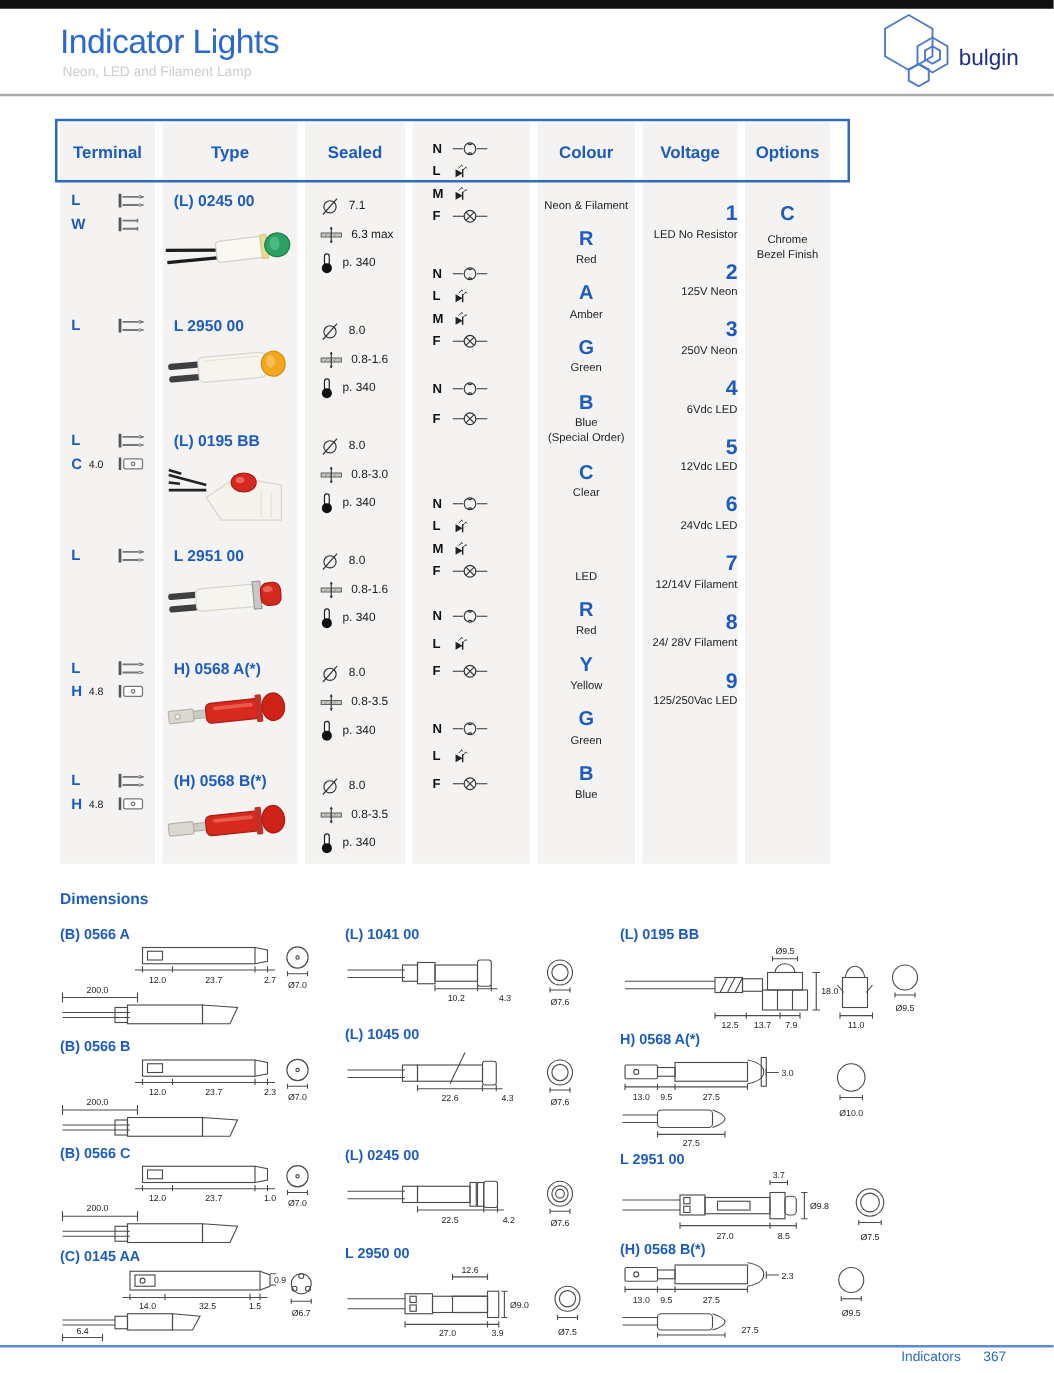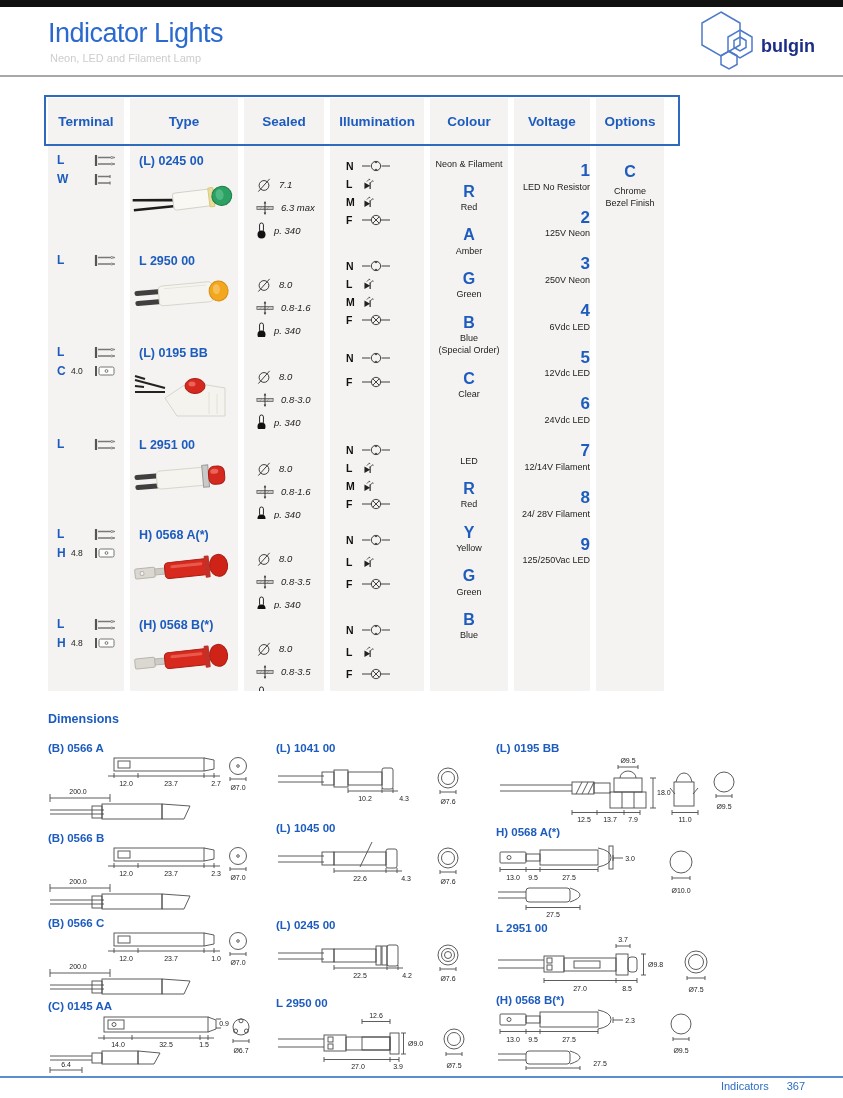--- a/index.html
+++ b/index.html
@@ -4,42 +4,42 @@
 <style>
   * { margin:0; padding:0; box-sizing:border-box; }
   body { background:#fff; font-family:"Liberation Sans", sans-serif; }
   .page { position:relative; width:843px; height:1098px; background:#fff; overflow:hidden; }
   .topbar { position:absolute; left:0; top:0; width:843px; height:7px; background:#111; }
 
   
   .title { position:absolute; left:48px; top:18px; font-size:27px; font-weight:400; color:#2a6ad0; letter-spacing:-0.5px; }
   .subtitle { position:absolute; left:50px; top:52px; font-size:11px; color:#cdcdcd; }
   .logo { position:absolute; right:28px; top:8px; display:flex; align-items:center; }
-  .brand { font-size:18px; font-weight:bold; color:#1b2d86; margin-left:-10px; margin-top:10px;text-align:center; }
+  .brand { font-size:18px; font-weight:normal; color:#1b2d86; margin-left:-10px; margin-top:10px;text-align:center; }
   .header-rule { position:absolute; left:0; top:75px; width:843px; height:2px; background:#a8a8a8; }
 
   
   .spec { position:absolute; left:48px; top:98px; display:flex; gap:6px; }
   .col { background:#f4f3f1; }
   .w-term{width:76px}.w-type{width:108px}.w-seal{width:80px}.w-ill{width:94px}.w-col{width:78px}.w-volt{width:76px}.w-opt{width:68px}
   .col-header { height:47px; display:flex; align-items:center; justify-content:center; color:#1d5cbe; font-weight:bold; font-size:13.5px; }
   .header-outline { position:absolute; left:-4px; top:-3px; width:636px; height:51px; border:2px solid #2e6bbf; pointer-events:none; }
   .cell { position:relative; overflow:hidden; }
   .h1{height:100px}.h2{height:92px}.h3{height:92px}.h4{height:90px}.h5{height:90px}.h6{height:82px}
 
   .t-cell { padding:8px 8px 0 9px; display:flex; flex-direction:column; gap:5px; }
   .t-line { display:flex; align-items:center; }
   .t-code { color:#1d5cbe; font-weight:bold; font-size:12px; min-width:11px; }
   .t-size { font-size:8.5px; color:#222; margin-left:3px; }
   .t-line svg { margin-left:auto; }
 
   .p-code { color:#1d5cbe; font-weight:bold; font-size:12.5px; padding:9px 0 0 9px; white-space:nowrap; }
   .p-img { display:block; margin:6px auto 0; }
 
-  .s-cell { padding:28px 0 0 12px;font-style:italic; }
+  .s-cell { padding:8px 0 0 12px; }
   .s-line { display:flex; align-items:center; gap:7px; height:23px; }
   .s-val { font-size:9.5px; color:#1a1a1a; }
 
   .i-cell { padding:12px 0 0 16px; }
   .i-line { display:flex; align-items:center; gap:6px; height:18px; }
   .i-code { font-weight:bold; font-size:10.5px; color:#111; width:10px; }
 
   .c-body { text-align:center; }
   .c-sect { font-size:9px; color:#222; margin-top:14px; line-height:1.2; }
   .c-item { margin-top:13px; }
@@ -426,21 +426,20 @@
             <svg width="11" height="17" viewBox="0 0 11 17">
               <rect x="3.6" y="1" width="3.8" height="9" rx="1.9" fill="#fff" stroke="#222"></rect>
               <circle cx="5.5" cy="12.5" r="4" fill="#111"></circle>
             </svg>
             <span class="s-val">p. 340</span>
           </div>
       </div>
     </div>
 
     <div class="col w-ill">
-      <div class="col-header">Illumination</div>
 
       <div class="cell h1 i-cell">
         <div class="i-line">
             <span class="i-code">N</span>
             <svg width="28" height="12" viewBox="0 0 30 12">
               <line x1="0" y1="6" x2="9" y2="6" stroke="#333"></line>
               <circle cx="15" cy="6" r="5" fill="none" stroke="#333"></circle>
               <path d="M13.4 1.6 a2 2 0 0 0 3.2 0 M13.4 10.4 a2 2 0 0 1 3.2 0" stroke="#333" fill="none"></path>
               <line x1="21" y1="6" x2="30" y2="6" stroke="#333"></line>
             </svg>

